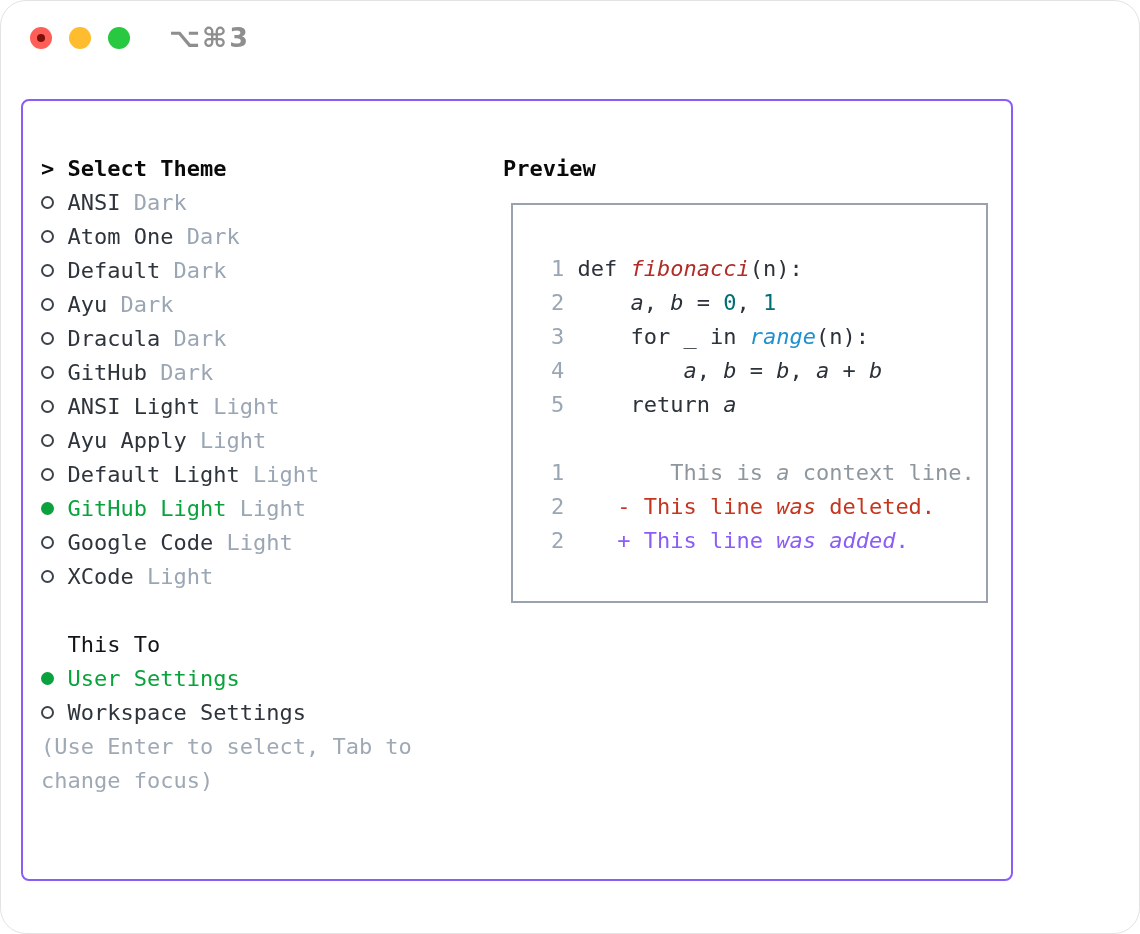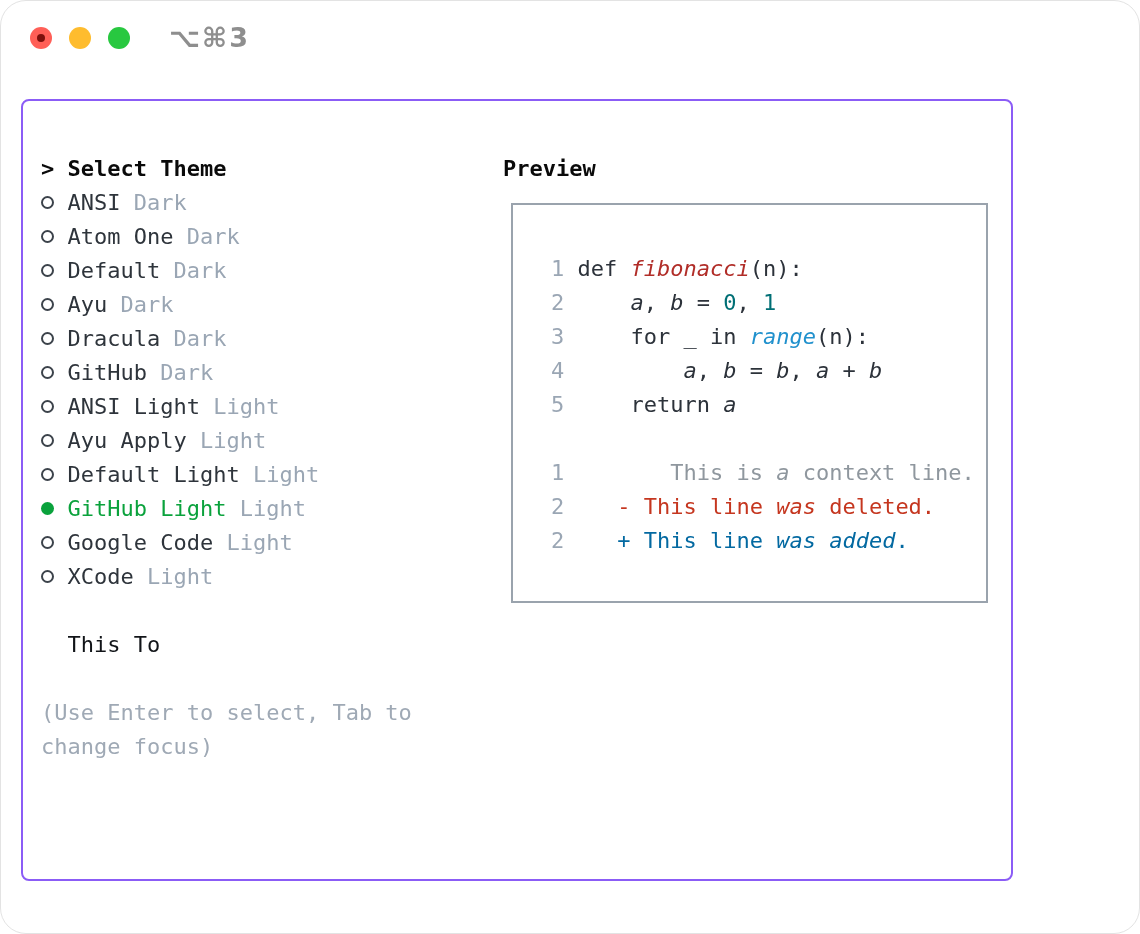--- a/index.html
+++ b/index.html
@@ -32,35 +32,35 @@
   .prompt{display:inline-block;width:1ch;}
   .htext{padding-left:1ch;}
   .bullet{display:inline-block;width:1ch;height:34px;position:relative;vertical-align:top;}
   .bullet::before{content:"";position:absolute;left:0;top:10px;width:13px;height:13px;border-radius:50%;box-sizing:border-box;}
   .bullet.unsel::before{border:2px solid #3c434b;}
   .bullet.sel::before{background:#0aa23c;}
   .t-name{color:#2e343b;}
   .t-name.green{color:#0aa23c;}
   .t-var{color:#9aa6b4;}
   .apply-header{color:#111418;padding-left:2ch;}
-  .hint{width:420px;color:#9fa9b5;white-space:normal;line-height:34px;margin-top:34px;}
+  .hint{width:420px;color:#9fa9b5;white-space:normal;line-height:34px;}
   
   .preview-title{position:absolute;left:480px;top:51px;height:34px;line-height:34px;font-size:22px;font-weight:bold;color:#0a0a0a;}
   .preview-box{position:absolute;left:488px;top:102px;width:477px;height:400px;border:2px solid #9aa3ad;box-sizing:border-box;background:#fff;}
   .code{position:absolute;left:18px;top:47px;font-size:22px;line-height:34px;white-space:pre;}
   .cline{height:34px;margin-left:20px;}
   .ln{display:inline-block;width:1ch;color:#9aa6b4;}
   .s-plain{color:#2c323a;}
   .s-fn{color:#b12d28;font-style:italic;}
   .s-var{color:#2c323a;font-style:italic;}
   .s-num{color:#006f75;}
   .s-bi{color:#2191cd;font-style:italic;}
   .s-ctx{color:#8f979e;}
   .s-del{color:#c5361f;}
-  .s-add{color:#0369a1;}
+  .s-add{color:#8b5cf6;}
   .s-it{font-style:italic;}
 </style>
 </head>
 <body>
 
 <div class="window">
   <div class="titlebar">
     <div class="traffic">
       <span class="tl red">
           <span class="dot"></span>
@@ -83,20 +83,24 @@
           <div class="row"><span class="bullet unsel"></span><span> </span><span class="t-name">GitHub</span><span class="t-var"> Dark</span></div>
           <div class="row"><span class="bullet unsel"></span><span> </span><span class="t-name">ANSI Light</span><span class="t-var"> Light</span></div>
           <div class="row"><span class="bullet unsel"></span><span> </span><span class="t-name">Ayu Apply</span><span class="t-var"> Light</span></div>
           <div class="row"><span class="bullet unsel"></span><span> </span><span class="t-name">Default Light</span><span class="t-var"> Light</span></div>
           <div class="row"><span class="bullet sel"></span><span> </span><span class="t-name green">GitHub Light</span><span class="t-var"> Light</span></div>
           <div class="row"><span class="bullet unsel"></span><span> </span><span class="t-name">Google Code</span><span class="t-var"> Light</span></div>
           <div class="row"><span class="bullet unsel"></span><span> </span><span class="t-name">XCode</span><span class="t-var"> Light</span></div>
         </div>
       <div class="row blank"></div>
       <div class="row apply-header">This To</div>
+      <div id="apply-list">
+          <div class="row"><span class="bullet sel"></span><span> </span><span class="t-name green">User Settings</span></div>
+          <div class="row"><span class="bullet unsel"></span><span> </span><span class="t-name">Workspace Settings</span></div>
+        </div>
       <div class="hint">(Use Enter to select, Tab to change focus)</div>
     </div>
 
     <div class="preview-title">Preview</div>
     <div class="preview-box">
       <div class="code" id="code"><div class="cline"><span class="ln">1</span><span class="s-plain"> def </span><span class="s-fn">fibonacci</span><span class="s-plain">(n):</span></div><div class="cline"><span class="ln">2</span><span class="s-plain">     </span><span class="s-var">a</span><span class="s-plain">, </span><span class="s-var">b</span><span class="s-plain"> = </span><span class="s-num">0</span><span class="s-plain">, </span><span class="s-num">1</span></div><div class="cline"><span class="ln">3</span><span class="s-plain">     for _ in </span><span class="s-bi">range</span><span class="s-plain">(n):</span></div><div class="cline"><span class="ln">4</span><span class="s-plain">         </span><span class="s-var">a</span><span class="s-plain">, </span><span class="s-var">b</span><span class="s-plain"> = </span><span class="s-var">b</span><span class="s-plain">, </span><span class="s-var">a</span><span class="s-plain"> + </span><span class="s-var">b</span></div><div class="cline"><span class="ln">5</span><span class="s-plain">     return </span><span class="s-var">a</span></div><div class="cline"><span class="ln"> </span></div><div class="cline"><span class="ln">1</span><span class="s-ctx">        This is </span><span class="s-ctx s-it">a</span><span class="s-ctx"> context line.</span></div><div class="cline"><span class="ln">2</span><span class="s-del">    - This line </span><span class="s-del s-it">was</span><span class="s-del"> deleted.</span></div><div class="cline"><span class="ln">2</span><span class="s-add">    + This line </span><span class="s-add s-it">was</span><span class="s-add"> </span><span class="s-add s-it">added</span><span class="s-add">.</span></div></div>
     </div>
   </div>
 </div>
 

